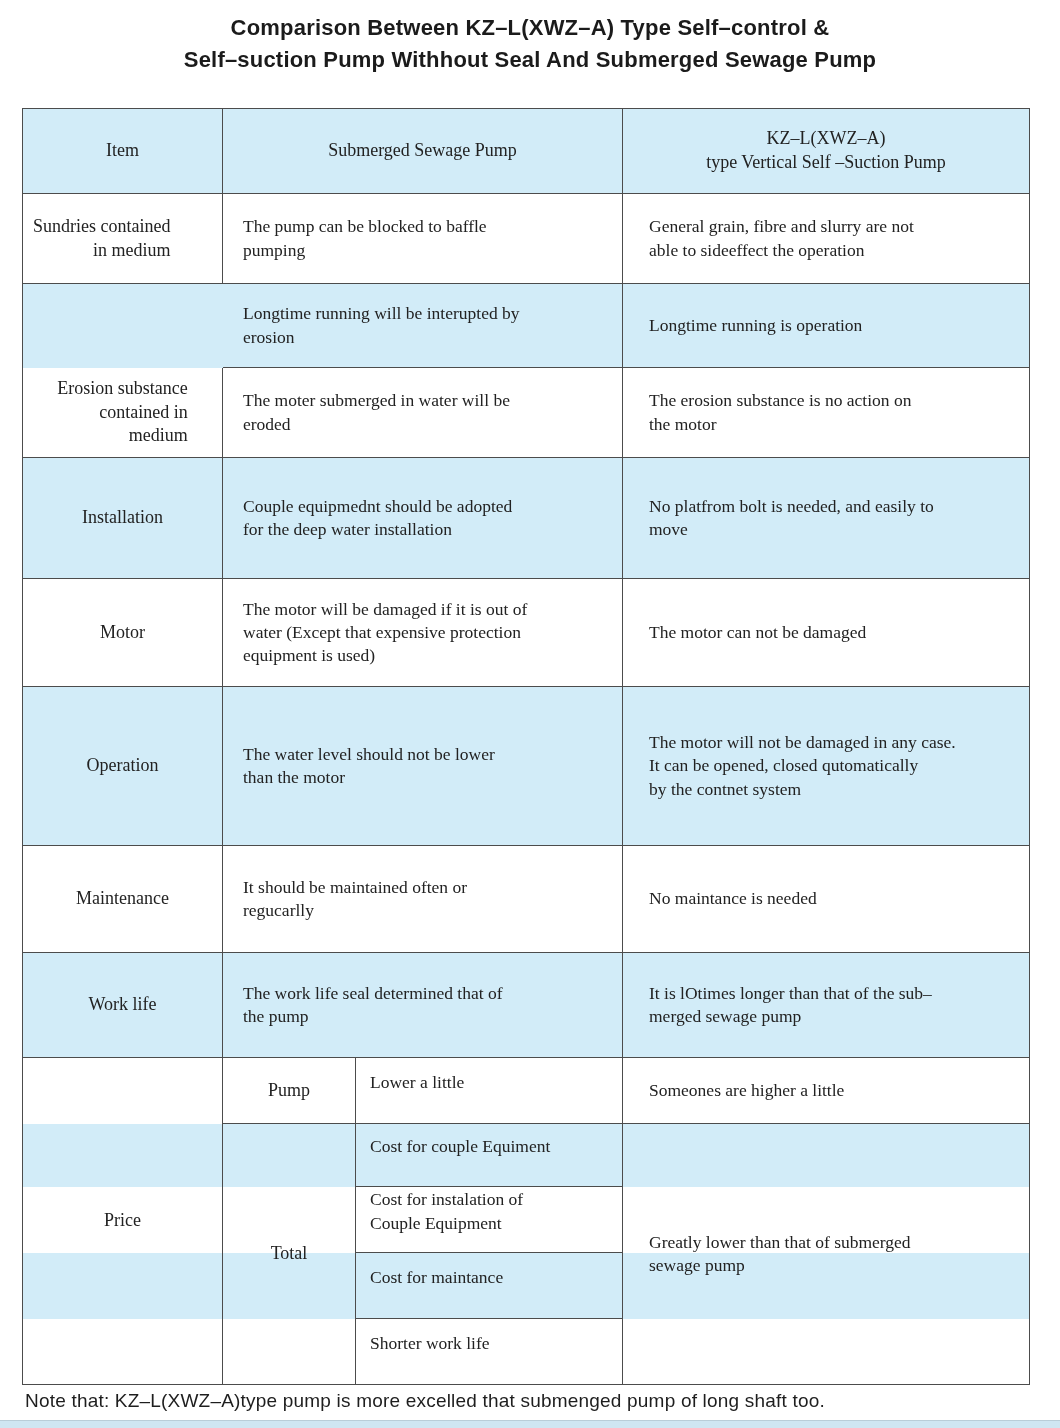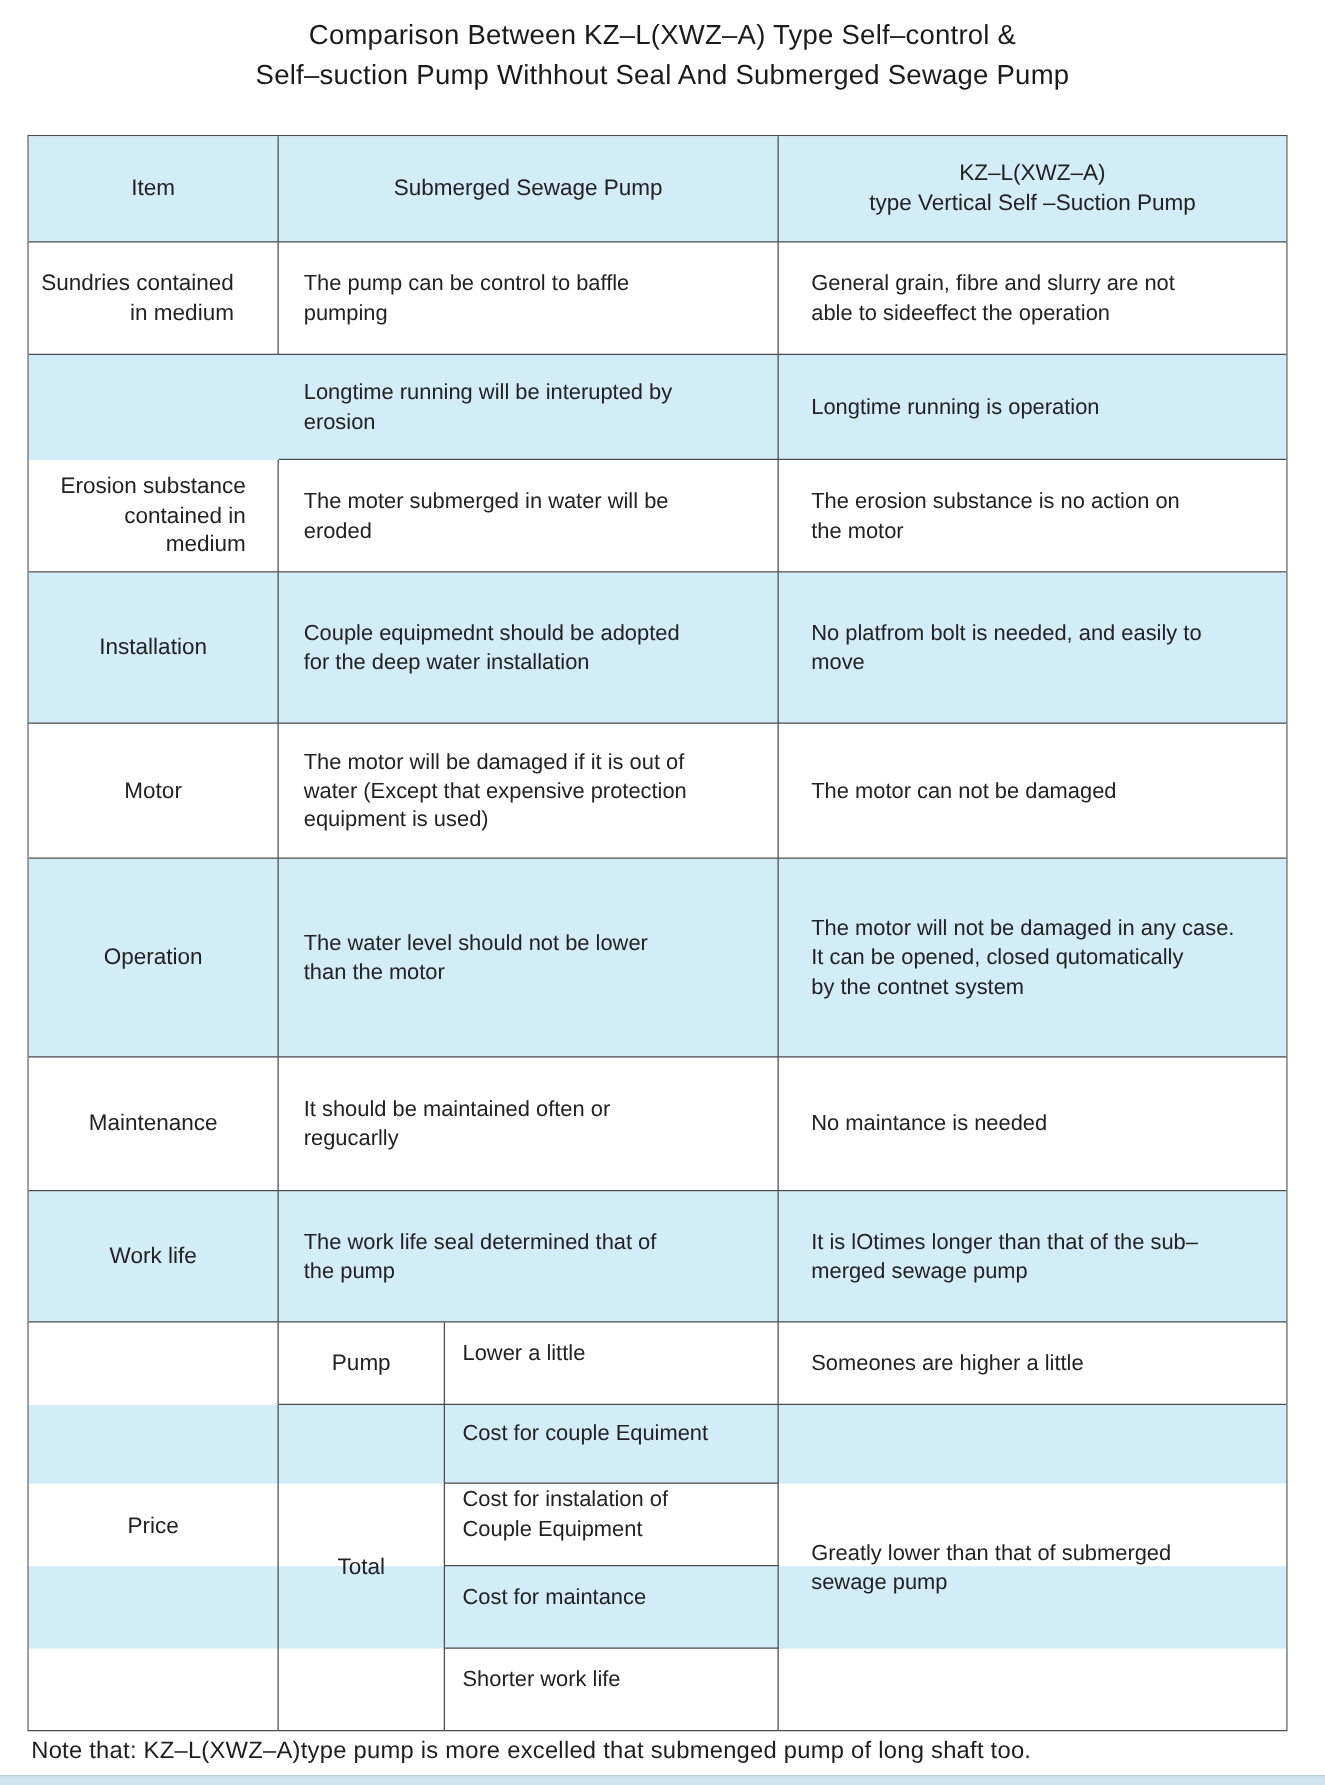--- a/index.html
+++ b/index.html
@@ -2,35 +2,36 @@
 <html><head>
 <meta charset="utf-8">
 <style>
   html,body{margin:0;padding:0;}
   body{
     width:1060px;height:1428px;position:relative;background:#ffffff;
     font-family:"Liberation Sans", sans-serif;color:#222;overflow:hidden;
   }
   .title{
     position:absolute;left:0;top:12px;width:100%;text-align:center;
-    font-weight:normal;font-size:22px;line-height:32px;letter-spacing:.2px;color:#1b1b1b;
+    font-weight:bold;font-size:22px;line-height:32px;letter-spacing:.2px;color:#1b1b1b;
     white-space:pre-line;
   }
   .tbl{
     position:absolute;left:22px;top:108px;width:1006px;
     border:1px solid #4c4c4c;box-sizing:content-box;
   }
   .stripes{position:absolute;left:0;top:0;right:0;bottom:0;display:flex;flex-direction:column;}
   .stripes div{width:100%;}
   .s-b{background:#d2ecf8;}
   .s-w{background:#ffffff;}
   .grid{
     position:relative;display:grid;
     grid-template-columns:200px 133px 267px 1fr;
     grid-template-rows:85px 90px 84px 90px 121px 108px 159px 107px 105px 66px 63px 66px 66px 65px;
+    font-family:Liberation Serif, serif;
   }
   .c{
     display:flex;align-items:center;
     font-size:17.5px;line-height:1.32;white-space:pre-line;
     box-sizing:border-box;min-width:0;
   }
   .br{border-right:1px solid #4c4c4c;}
   .bb{border-bottom:1px solid #4c4c4c;}
   .center{justify-content:center;text-align:center;padding:0 6px;}
   .il{justify-content:flex-start;text-align:left;padding:0 4px 0 10px;}
@@ -74,21 +75,21 @@
 
   <div class="grid">
 
     <div class="c center hdr bb br" style="grid-row:1;grid-column:1">Item</div>
     <div class="c center hdr bb br" style="grid-row:1;grid-column:2/span 2">Submerged Sewage Pump</div>
     <div class="c center hdr bb" style="grid-row:1;grid-column:4">KZ–L(XWZ–A)
 type Vertical Self –Suction Pump</div>
 
     <div class="c il item bb br" style="grid-row:2;grid-column:1">Sundries contained
 in medium</div>
-    <div class="c body2 bb br" style="grid-row:2;grid-column:2/span 2">The pump can be control to baffle
+    <div class="c body2 bb br" style="grid-row:2;grid-column:2/span 2">The pump can be blocked to baffle
 pumping</div>
     <div class="c body3 bb" style="grid-row:2;grid-column:4">General grain, fibre and slurry are not
 able to sideeffect the operation</div>
 
     <div class="c body2 bb br" style="grid-row:3;grid-column:2/span 2">Longtime running will be interupted by
 erosion</div>
     <div class="c body3 bb" style="grid-row:3;grid-column:4">Longtime running is operation</div>
 
     <div class="c center item bb br" style="grid-row:4;grid-column:1">Erosion substance
 contained in

